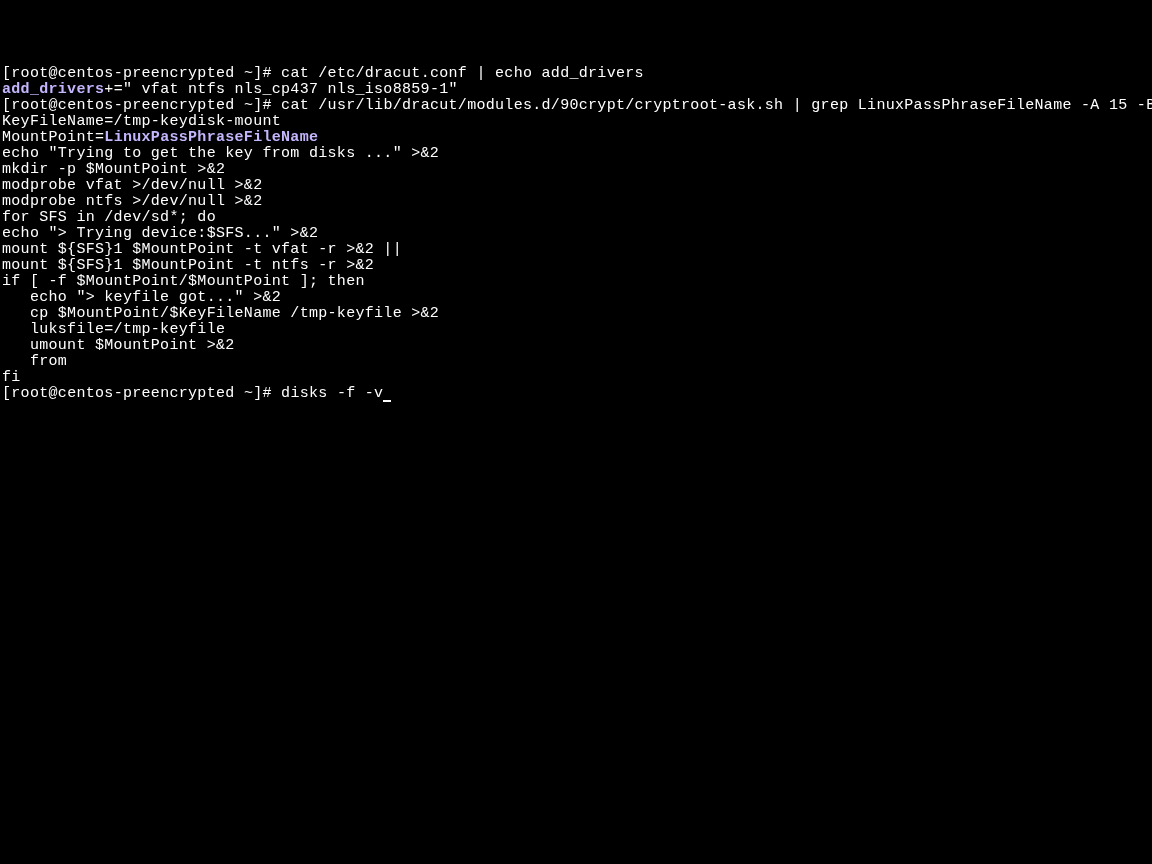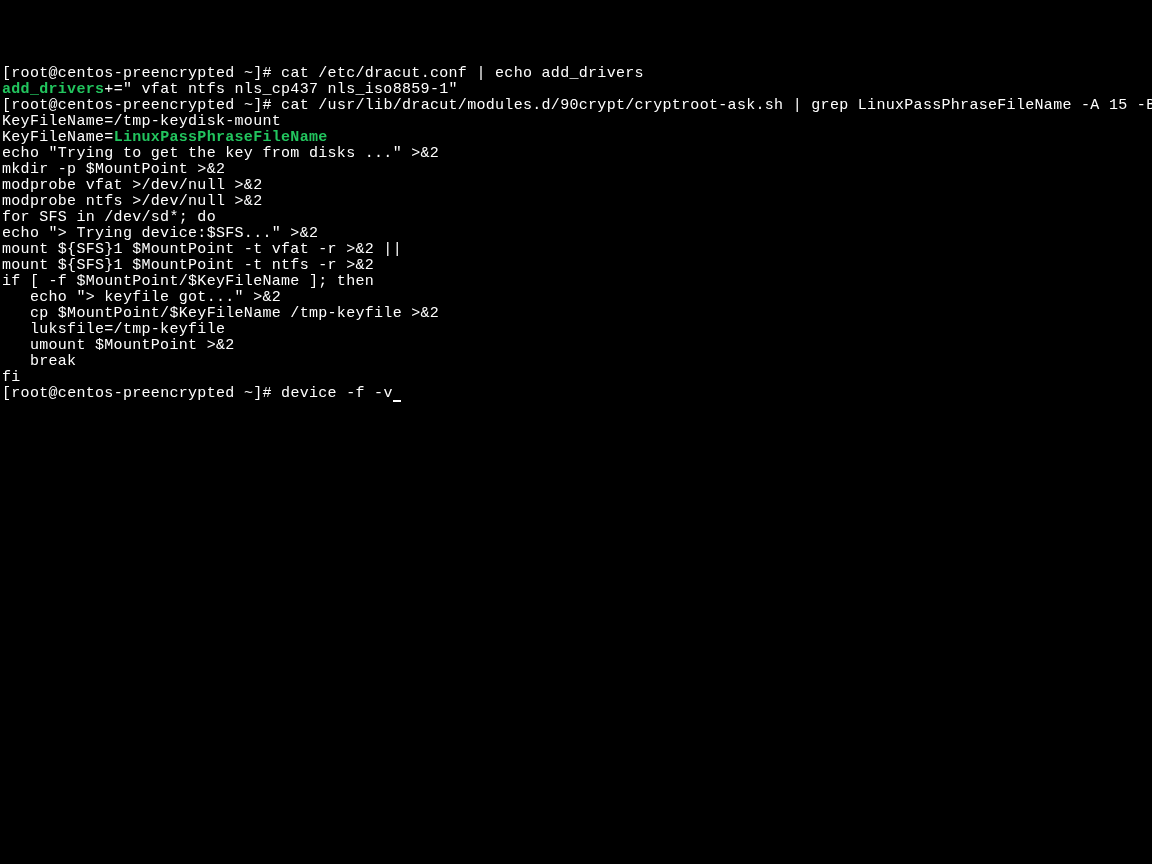--- a/index.html
+++ b/index.html
@@ -11,51 +11,51 @@
       font-family: "Courier New", monospace;
       font-size: 15px;
       line-height: 16px;
       color: #fff;
       white-space: pre;
       letter-spacing: 0.3px;
     }
     .terminal {
       padding: 2px 2px;
     }
-    .highlight { color: #22c55e; font-weight: bold; }
+    .highlight { color: #c4b5fd; font-weight: bold; }
     .cursor {
       display: inline-block;
       width: 8px;
       border-bottom: 2px solid #fff;
       vertical-align: bottom;
       height: 14px;
     }
   </style>
 </head>
 <body>
 
 
 
 <div class="terminal"><span><span>[</span><span>root</span>@<span>centos-preencrypted</span> <span>~</span><span>]# </span><span>cat /etc/dracut.conf | echo add_drivers</span></span>
 <span><span class="highlight">add_drivers</span><span>+=" vfat ntfs nls_cp437 nls_iso8859-1"</span></span>
 <span><span>[</span><span>root</span>@<span>centos-preencrypted</span> <span>~</span><span>]# </span><span>cat /usr/lib/dracut/modules.d/90crypt/cryptroot-ask.sh | grep LinuxPassPhraseFileName -A 15 -B 1</span></span>
 <span>KeyFileName=/tmp-keydisk-mount</span>
-<span><span>KeyFileName=</span><span class="highlight">LinuxPassPhraseFileName</span></span>
+<span><span>MountPoint=</span><span class="highlight">LinuxPassPhraseFileName</span></span>
 <span>echo "Trying to get the key from disks ..." &gt;&amp;2</span>
 <span>mkdir -p $MountPoint &gt;&amp;2</span>
 <span>modprobe vfat &gt;/dev/null &gt;&amp;2</span>
 <span>modprobe ntfs &gt;/dev/null &gt;&amp;2</span>
 <span>for SFS in /dev/sd*; do</span>
 <span>echo "&gt; Trying device:$SFS..." &gt;&amp;2</span>
 <span>mount ${SFS}1 $MountPoint -t vfat -r &gt;&amp;2 ||</span>
 <span>mount ${SFS}1 $MountPoint -t ntfs -r &gt;&amp;2</span>
-<span>if [ -f $MountPoint/$KeyFileName ]; then</span>
+<span>if [ -f $MountPoint/$MountPoint ]; then</span>
 <span>   echo "&gt; keyfile got..." &gt;&amp;2</span>
 <span>   cp $MountPoint/$KeyFileName /tmp-keyfile &gt;&amp;2</span>
 <span>   luksfile=/tmp-keyfile</span>
 <span>   umount $MountPoint &gt;&amp;2</span>
-<span>   break</span>
+<span>   from</span>
 <span>fi</span>
-<span><span>[</span><span>root</span>@<span>centos-preencrypted</span> <span>~</span><span>]# </span><span>device -f -v</span><span class="cursor"></span></span>
+<span><span>[</span><span>root</span>@<span>centos-preencrypted</span> <span>~</span><span>]# </span><span>disks -f -v</span><span class="cursor"></span></span>
 </div>
 
 
 
 
 </body></html>

